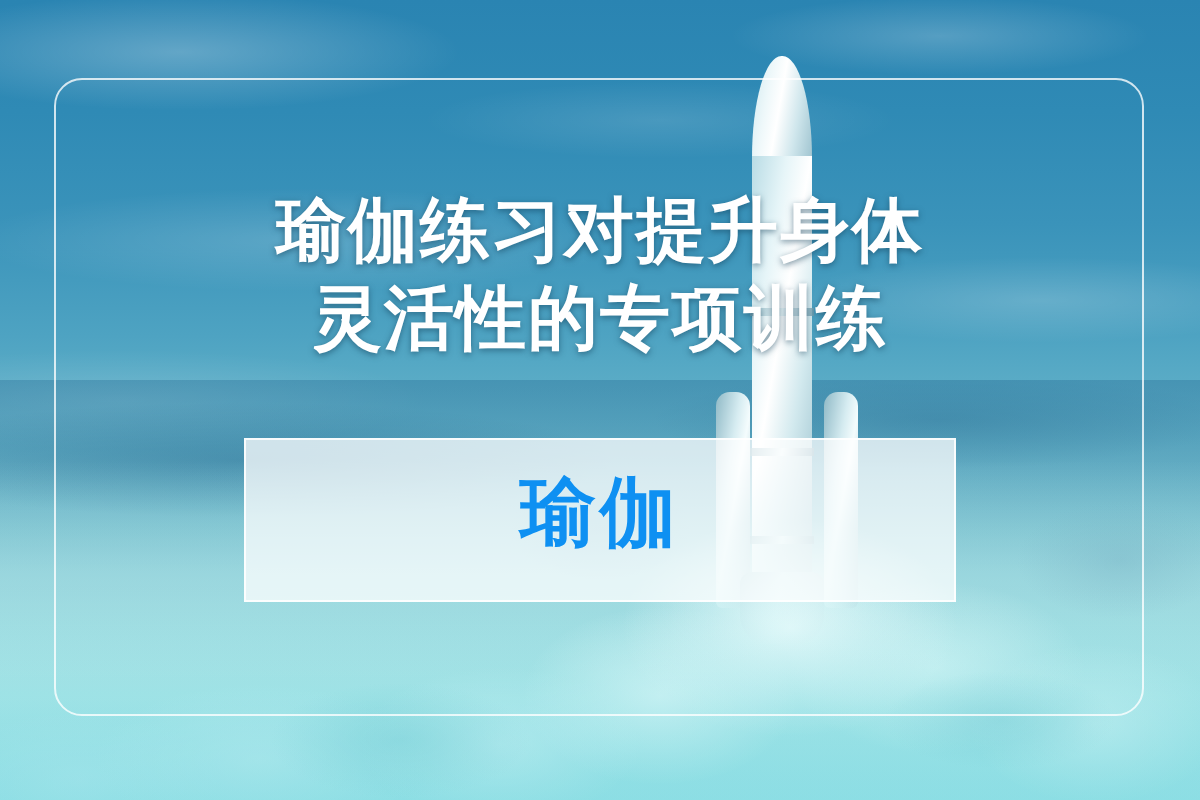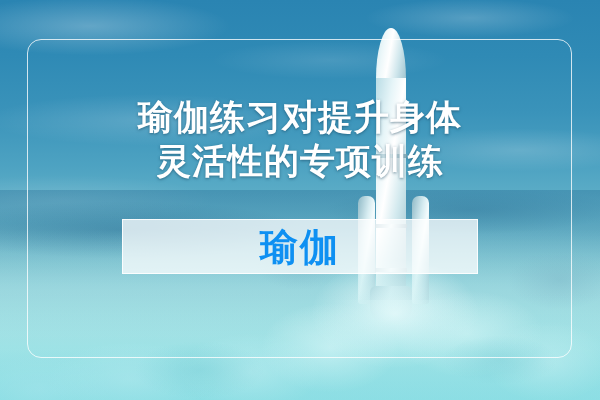--- a/index.html
+++ b/index.html
@@ -5,21 +5,21 @@
   html, body {
     margin: 0;
     padding: 0;
     background: #0c2230;
   }
   #stage {
     position: relative;
     width: 600px;
     height: 400px;
     overflow: hidden;
-    font-family: Liberation Serif, serif;
+    font-family: Liberation Mono, monospace;
   }
 
   
   .bg-sky {
     position: absolute;
     inset: 0;
     background:
       linear-gradient(to bottom,
         #2a84b2 0%,
         #2f8ab5 14%,
@@ -155,21 +155,21 @@
     line-height: 44px;
     letter-spacing: 1px;
     text-shadow: 0 1px 3px rgba(16,60,86,.55);
     white-space: pre-line;
   }
 
   
   .keyword-panel {
     position: absolute;
     left: 122px; top: 219px;
-    width: 356px; height: 55px;
+    width: 356px; height: 82px;
     background: rgba(255,255,255,.74);
     border: 1px solid rgba(255,255,255,.85);
     box-sizing: border-box;
     display: flex;
     align-items: center;
     justify-content: center;
   }
   .keyword-text {
     color: #0e90f2;
     font-size: 38px;

